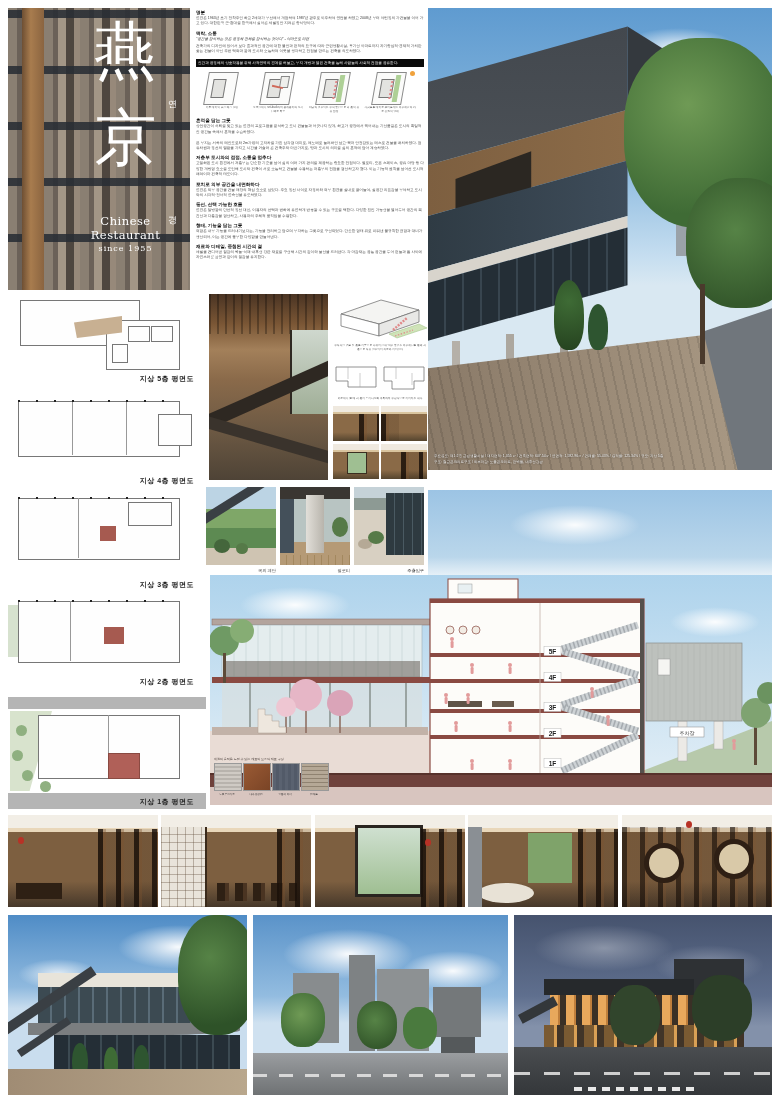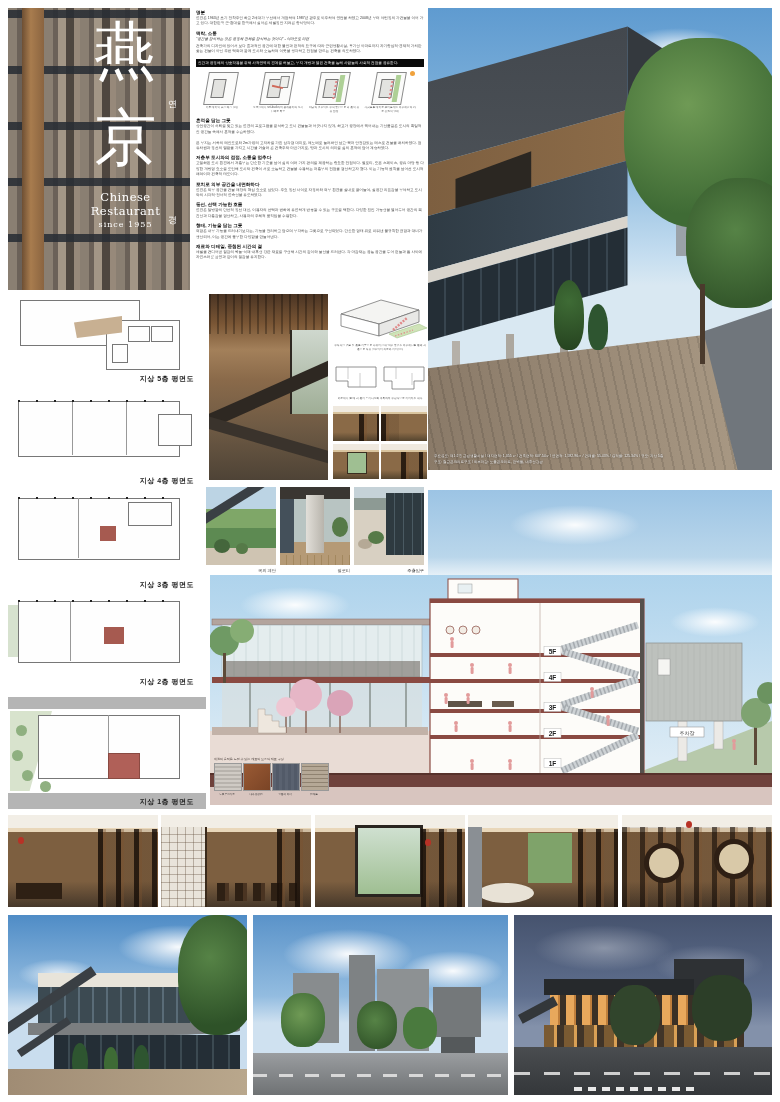--- a/index.html
+++ b/index.html
@@ -42,21 +42,21 @@
 <div id="board">
 
   <div class="ph" style="left:8px;top:8px;width:182px;height:282px;background:repeating-linear-gradient(90deg,#8a7f72 0 9px,#6b6158 9px 14px,#a39686 14px 22px,#4e463f 22px 30px,#97897a 30px 36px)">
     <div class="a" style="left:0;top:0;right:0;bottom:0;background:repeating-linear-gradient(0deg,transparent 0 48px,rgba(40,45,52,.88) 48px 56px)"></div>
     <div class="a" style="left:14px;top:0;width:22px;height:282px;background:linear-gradient(90deg,#6e4f33,#a87c4e 40%,#8a6440)"></div>
     <div class="a" style="left:60px;top:14px;width:115px;height:260px;color:#fff;text-align:center;font-family:'DejaVu Serif',serif">
       <div style="font-size:62px;line-height:.95">燕</div>
       <div class="a" style="right:6px;top:76px;font-size:9px">연</div>
       <div style="font-size:62px;line-height:.95;margin-top:28px">京</div>
       <div class="a" style="right:6px;top:192px;font-size:9px">경</div>
-      <div style="font-size:11.5px;margin-top:22px;letter-spacing:.5px">Chinese Restaurant</div>
+      <div style="font-size:11.5px;margin-top:46px;letter-spacing:.5px">Chinese Restaurant</div>
       <div style="font-size:8px;margin-top:2px;letter-spacing:1px">since 1955</div>
     </div>
   </div>
 
   <div class="a" style="left:196px;top:10px;width:228px;height:282px">
     <p class="h">명분</p>
     <p class="p">연경은 1963년 초기 정착주인 화교 2세대가 부산에서 개점하여 1987년 광주로 이주하여 영업을 하였고 2008년 부터 야탑동의 가건물을 이어 가고 있다. 대한민국 근·현대를 한국에서 살아온 세월동안 지켜온 중식당이다.</p>
     <p class="h">맥락, 소통</p>
     <p class="quote">“공간을 잠식하는 것은 공동체 전체를 잠식하는 것이다” - 야마모토 리켄</p>
     <p class="p">건축가의 디자인에 있어서 보다 효과적인 공간에 대한 불안과 면적의 요구에 따라 근린생활시설, 투기성 아파트까지 자기중심적·경제적 가치만 쫓는 건물이 아닌 주변 맥락과 함께 도시와 소통하며 이웃을 생각하고 접점을 만드는 건축을 의도하였다.</p>

